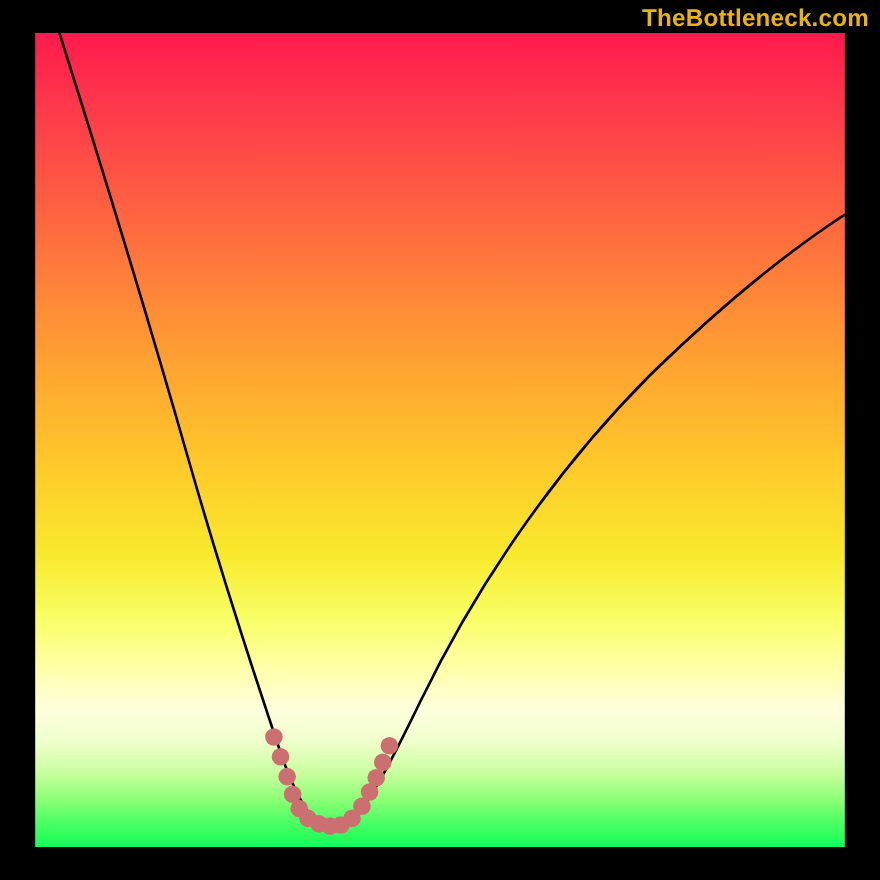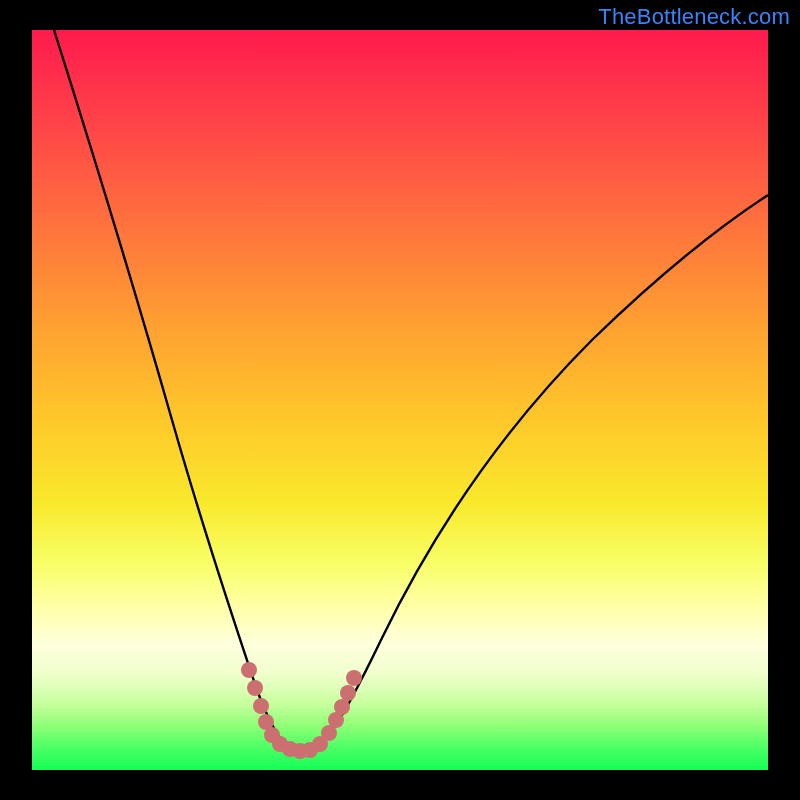--- a/index.html
+++ b/index.html
@@ -47,23 +47,23 @@
     position: absolute;
     left: 0;
     top: 0;
     width: 736px;
     height: 740px;
   }
   .watermark {
     position: absolute;
     top: 4px;
     right: 10px;
-    color: #3b82f6;
+    color: #eab308;
     font-size: 22px;
-    font-weight: 400;
+    font-weight: 700;
     letter-spacing: 0.2px;
     z-index: 5;
   }
 </style>
 </head>
 <body>
 
 <div class="frame">
   <div class="watermark">TheBottleneck.com</div>
   <div class="plot">

